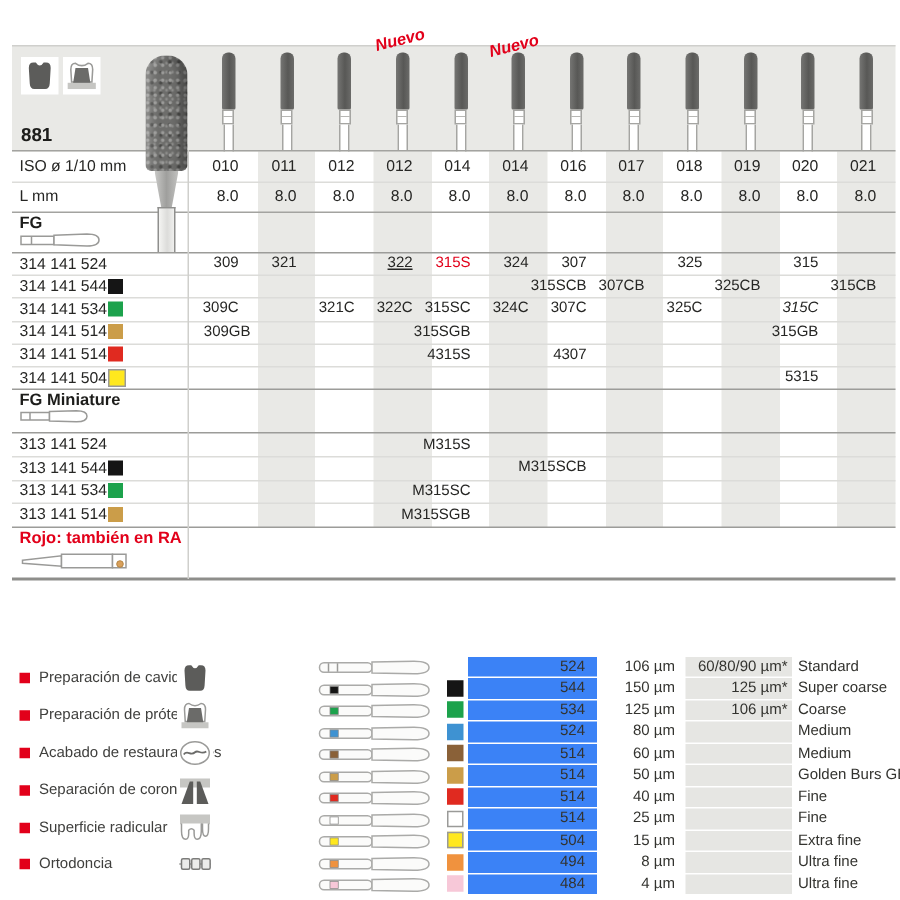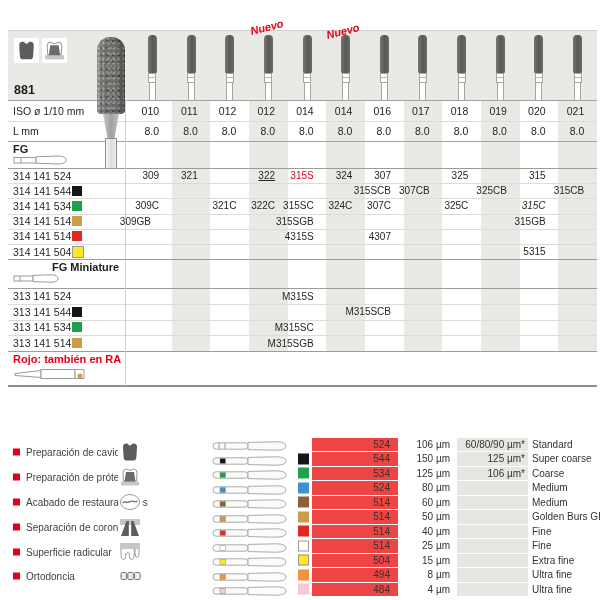--- a/index.html
+++ b/index.html
@@ -48,21 +48,21 @@
                 padding:2px 0 0 5px;box-sizing:border-box;white-space:nowrap;}
   .ind-item{position:absolute;left:8px;width:190px;}
   .ind-bullet{position:absolute;left:5px;top:50%;transform:translateY(-50%);width:7px;height:7px;background:#e2001a;}
   .ind-label{position:absolute;left:18px;top:50%;transform:translateY(-50%);font-size:10px;color:#3f3f3d;white-space:nowrap;}
   .ind-iconbox{position:absolute;left:110px;top:50%;transform:translateY(-50%);width:24px;height:24px;background:#fff;}
   .ind-iconbox svg{width:100%;height:100%;display:block;}
   .gran-row{position:absolute;left:212px;width:385px;height:13.5px;}
   .gran-burs{position:absolute;left:0;top:50%;transform:translateY(-50%);width:78px;height:12px;}
   .gran-chip{position:absolute;left:86px;top:50%;transform:translateY(-50%);width:11px;height:11px;box-sizing:border-box;}
   .gran-cell{position:absolute;top:0;height:100%;box-sizing:border-box;display:flex;align-items:center;font-size:10px;color:#33332f;white-space:nowrap;}
-  .gran-code{left:100px;width:86px;background:#ef4444;justify-content:flex-end;padding-right:8px;}
+  .gran-code{left:100px;width:86px;background:#3b82f6;justify-content:flex-end;padding-right:8px;}
   .gran-grain{left:188px;width:52px;justify-content:flex-end;padding-right:2px;}
   .gran-note{left:245px;width:71px;background:#e6e6e3;justify-content:flex-end;padding-right:3px;}
   .gran-label{left:320px;width:65px;justify-content:flex-start;}
 </style>
 </head>
 <body>
 
 <div class="screen">
   <div class="band"></div>
   <div id="header-icons">
@@ -215,21 +215,21 @@
         <div class="cell-value" style="left: 357px;">307C</div>
         <div class="cell-value" style="left: 395.65px;"></div>
         <div class="cell-value" style="left: 434.3px;">325C</div>
         <div class="cell-value" style="left: 472.95px;"></div>
         <div class="cell-value" style="left: 511.6px; font-style: italic;">315C</div>
         <div class="cell-value" style="left: 550.25px;"></div>
       </div>
       <div class="trow" style="top: 213.6px; height: 15.2px;">
         <div class="row-code">314 141 514</div>
         <div class="chip" style="background: rgb(203, 157, 73); border: none;"></div>
-        <div class="cell-value" style="left: 117px;">309GB</div>
+        <div class="cell-value" style="left: 133px;">309GB</div>
         <div class="cell-value" style="left: 163.75px;"></div>
         <div class="cell-value" style="left: 202.4px;"></div>
         <div class="cell-value" style="left: 241.05px;"></div>
         <div class="cell-value" style="left: 279.7px;">315SGB</div>
         <div class="cell-value" style="left: 318.35px;"></div>
         <div class="cell-value" style="left: 357px;"></div>
         <div class="cell-value" style="left: 395.65px;"></div>
         <div class="cell-value" style="left: 434.3px;"></div>
         <div class="cell-value" style="left: 472.95px;"></div>
         <div class="cell-value" style="left: 511.6px;">315GB</div>
@@ -261,21 +261,21 @@
         <div class="cell-value" style="left: 279.7px;"></div>
         <div class="cell-value" style="left: 318.35px;"></div>
         <div class="cell-value" style="left: 357px;"></div>
         <div class="cell-value" style="left: 395.65px;"></div>
         <div class="cell-value" style="left: 434.3px;"></div>
         <div class="cell-value" style="left: 472.95px;"></div>
         <div class="cell-value" style="left: 511.6px;">5315</div>
         <div class="cell-value" style="left: 550.25px;"></div>
       </div>
       <div class="trow" style="top: 259px; height: 29px;">
-        <div class="row-label-bold" style="top: 2px; margin-left: 39px;">FG Miniature</div>
+        <div class="row-label-bold" style="top: 2px;">FG Miniature</div>
         <div class="section-icon" style="top: 12px;"><svg viewBox="0 0 54 13" width="54" height="13">
             <rect x="1" y="4" width="19" height="5" fill="#fff" stroke="#9a9a98"></rect>
             <line x1="7" y1="4" x2="7" y2="9" stroke="#9a9a98"></line>
             <path d="M20 3.4 L38 2.8 Q45 2.8 45 6.5 Q45 10.2 38 10.2 L20 9.6 Z" fill="#fff" stroke="#9a9a98"></path>
           </svg></div>
       </div>
       <div class="trow" style="top: 288.5px; height: 15.6px;">
         <div class="row-code">313 141 524</div>
         <div class="cell-value" style="left: 125.1px;"></div>
         <div class="cell-value" style="left: 163.75px;"></div>

